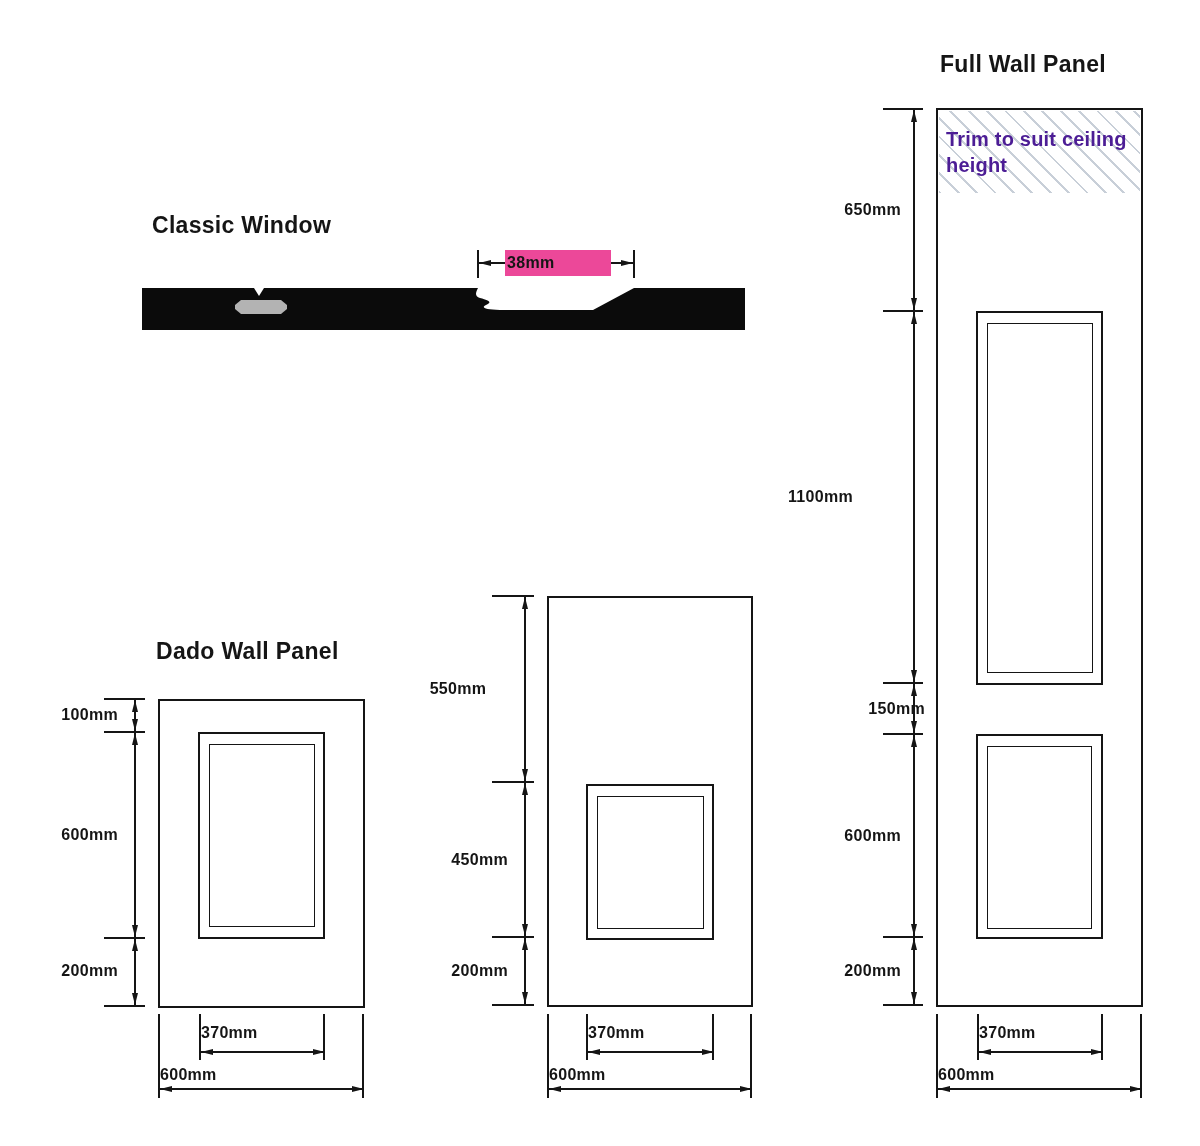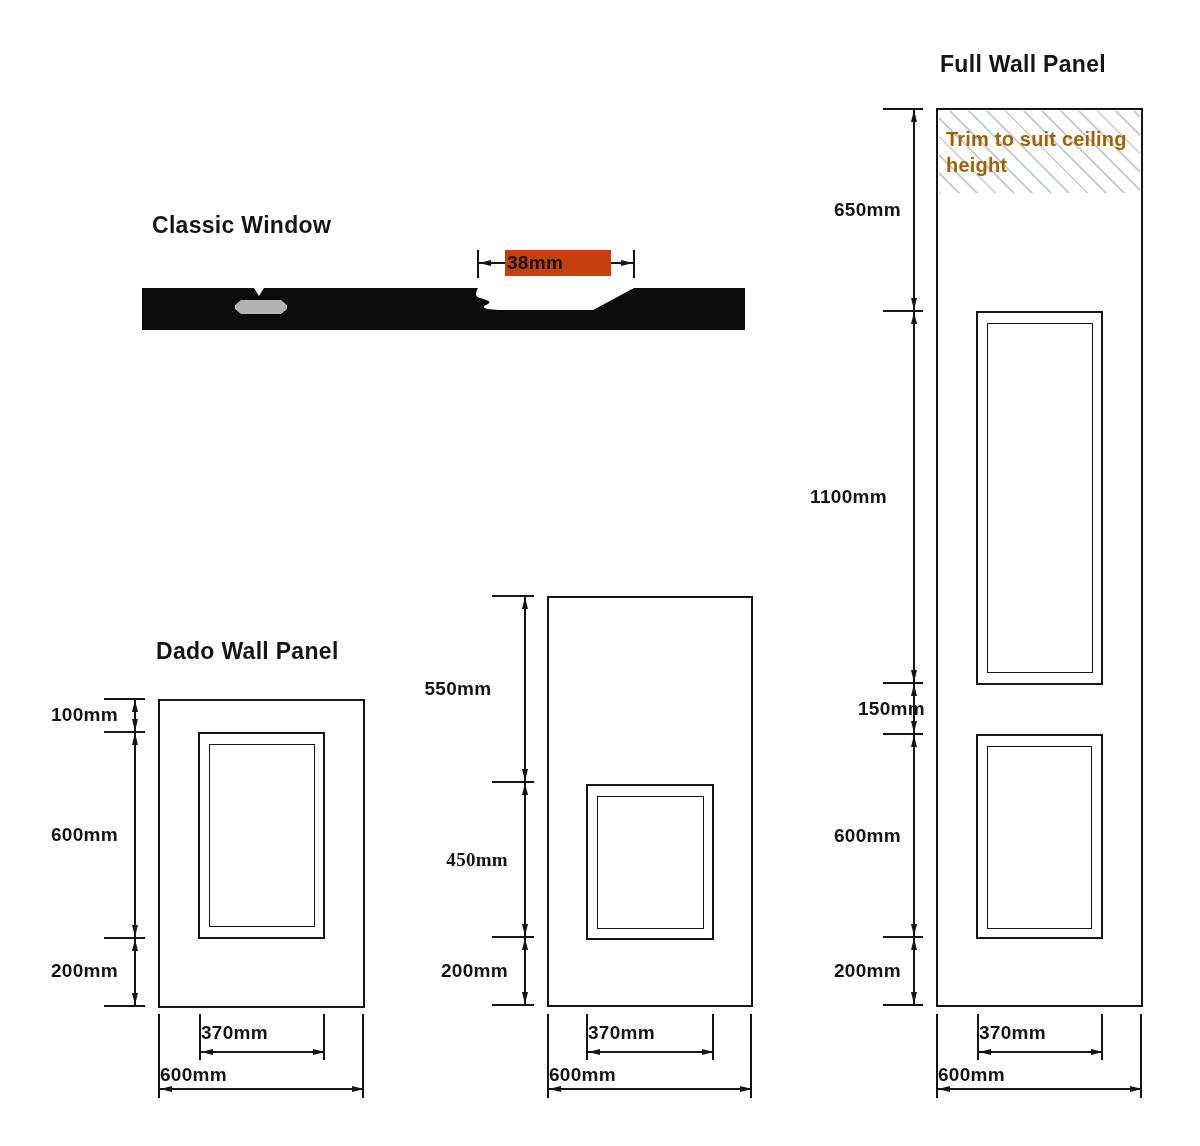--- a/index.html
+++ b/index.html
@@ -3,21 +3,21 @@
 <meta charset="utf-8">
 <style>
   html,body{margin:0;padding:0;background:#fff;}
   #canvas{
     position:relative;width:1200px;height:1146px;background:#fff;
     font-family:"Liberation Sans","DejaVu Sans",sans-serif;color:#111;
     overflow:hidden;
   }
   .abs{position:absolute;}
   .title{font-weight:700;font-size:23px;line-height:27px;color:#151515;letter-spacing:.3px;}
-  .dlabel{font-weight:700;font-size:19px;line-height:26px;color:#151515;letter-spacing:.3px;}
+  .dlabel{font-weight:700;font-size:16px;line-height:26px;color:#151515;letter-spacing:.3px;}
   .right{text-align:right;}
   .center{text-align:left;}
   
   .rect{border:2px solid #151515;box-sizing:border-box;background:#fff;}
   .frame2{border:2px solid #151515;box-sizing:border-box;}
   .frame1{border:1.5px solid #151515;box-sizing:border-box;}
   
   .htick{height:2px;background:#151515;}
   .vtick{width:2px;background:#151515;}
   
@@ -33,22 +33,22 @@
   .hdim::before,.hdim::after{
     content:"";position:absolute;top:50%;transform:translateY(-50%);
     border-top:3.5px solid transparent;border-bottom:3.5px solid transparent;
   }
   .hdim::before{left:0;border-right:12px solid #151515;}
   .hdim::after{right:0;border-left:12px solid #151515;}
   
   .hatch{
     background:repeating-linear-gradient(45deg,#c8cfd8 0 2px,transparent 2px 13px);
   }
-  .trim-note{font-weight:700;font-size:20px;line-height:26px;color:#a16207;letter-spacing:.2px;}
-  .lbl38{background:#c2410c;padding:0 2px;}
+  .trim-note{font-weight:700;font-size:20px;line-height:26px;color:#4c1d95;letter-spacing:.2px;}
+  .lbl38{background:#ec4899;padding:0 2px;}
 </style>
 </head>
 <body>
 
 <div id="canvas">
 
   <div class="abs title" style="left:152px;top:212px;">Classic Window</div>
 
   <svg class="abs" style="left:142px;top:288px;" width="603" height="42" viewBox="0 0 603 42">
     <rect x="0" y="0" width="603" height="42" fill="#0b0b0b"></rect>
@@ -95,21 +95,21 @@
   <div class="abs frame1" style="left:597px;top:796px;width:107px;height:133px;"></div>
 
   <div class="abs htick" style="left:492px;top:595px;width:42px;"></div>
   <div class="abs htick" style="left:492px;top:781px;width:42px;"></div>
   <div class="abs htick" style="left:492px;top:936px;width:42px;"></div>
   <div class="abs htick" style="left:492px;top:1004px;width:42px;"></div>
   <div class="abs vdim" style="left:524px;top:597px;height:184px;"></div>
   <div class="abs vdim" style="left:524px;top:783px;height:153px;"></div>
   <div class="abs vdim" style="left:524px;top:938px;height:66px;"></div>
   <div class="abs dlabel right" style="left:408px;top:676px;width:100px;text-align:center;">550mm</div>
-  <div class="abs dlabel right" style="left:408px;top:847px;width:100px;font-family:Liberation Serif, serif;">450mm</div>
+  <div class="abs dlabel right" style="left:408px;top:847px;width:100px;">450mm</div>
   <div class="abs dlabel right" style="left:408px;top:958px;width:100px;">200mm</div>
 
   <div class="abs vtick" style="left:547px;top:1014px;height:84px;"></div>
   <div class="abs vtick" style="left:750px;top:1014px;height:84px;"></div>
   <div class="abs vtick" style="left:586px;top:1014px;height:46px;"></div>
   <div class="abs vtick" style="left:712px;top:1014px;height:46px;"></div>
   <div class="abs dlabel center" style="left:588px;top:1020px;width:126px;">370mm</div>
   <div class="abs hdim" style="left:588px;top:1051px;width:126px;"></div>
   <div class="abs dlabel center" style="left:549px;top:1062px;width:203px;">600mm</div>
   <div class="abs hdim" style="left:549px;top:1088px;width:203px;"></div>
@@ -128,21 +128,21 @@
   <div class="abs htick" style="left:883px;top:682px;width:40px;"></div>
   <div class="abs htick" style="left:883px;top:733px;width:40px;"></div>
   <div class="abs htick" style="left:883px;top:936px;width:40px;"></div>
   <div class="abs htick" style="left:883px;top:1004px;width:40px;"></div>
   <div class="abs vdim" style="left:913px;top:110px;height:200px;"></div>
   <div class="abs vdim" style="left:913px;top:312px;height:370px;"></div>
   <div class="abs vdim" style="left:913px;top:684px;height:49px;"></div>
   <div class="abs vdim" style="left:913px;top:735px;height:201px;"></div>
   <div class="abs vdim" style="left:913px;top:938px;height:66px;"></div>
   <div class="abs dlabel right" style="left:796px;top:197px;width:105px;">650mm</div>
-  <div class="abs dlabel right" style="left:796px;top:484px;width:105px;text-align:center;">1100mm</div>
+  <div class="abs dlabel right" style="left:748px;top:484px;width:105px;">1100mm</div>
   <div class="abs dlabel right" style="left:820px;top:696px;width:105px;">150mm</div>
   <div class="abs dlabel right" style="left:796px;top:823px;width:105px;">600mm</div>
   <div class="abs dlabel right" style="left:796px;top:958px;width:105px;">200mm</div>
 
   <div class="abs vtick" style="left:936px;top:1014px;height:84px;"></div>
   <div class="abs vtick" style="left:1140px;top:1014px;height:84px;"></div>
   <div class="abs vtick" style="left:977px;top:1014px;height:46px;"></div>
   <div class="abs vtick" style="left:1101px;top:1014px;height:46px;"></div>
   <div class="abs dlabel center" style="left:979px;top:1020px;width:124px;">370mm</div>
   <div class="abs hdim" style="left:979px;top:1051px;width:124px;"></div>

